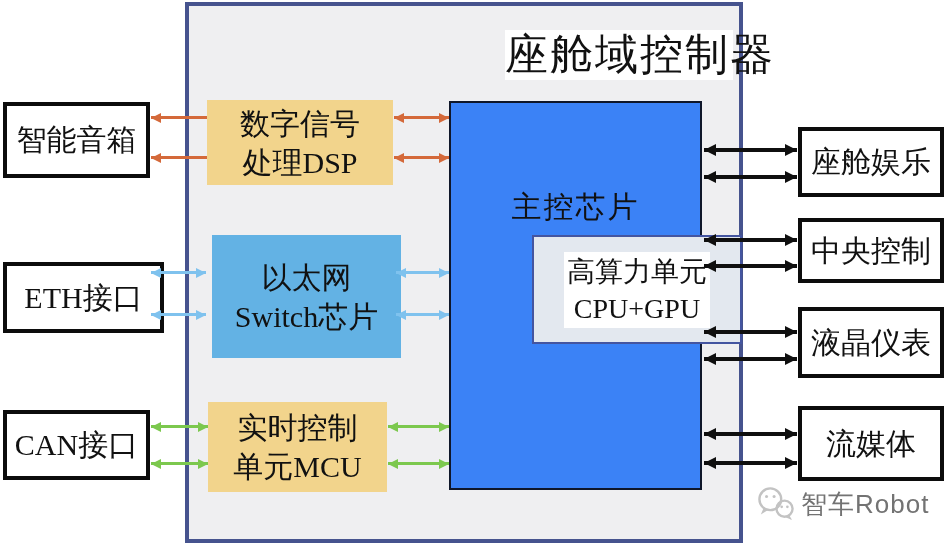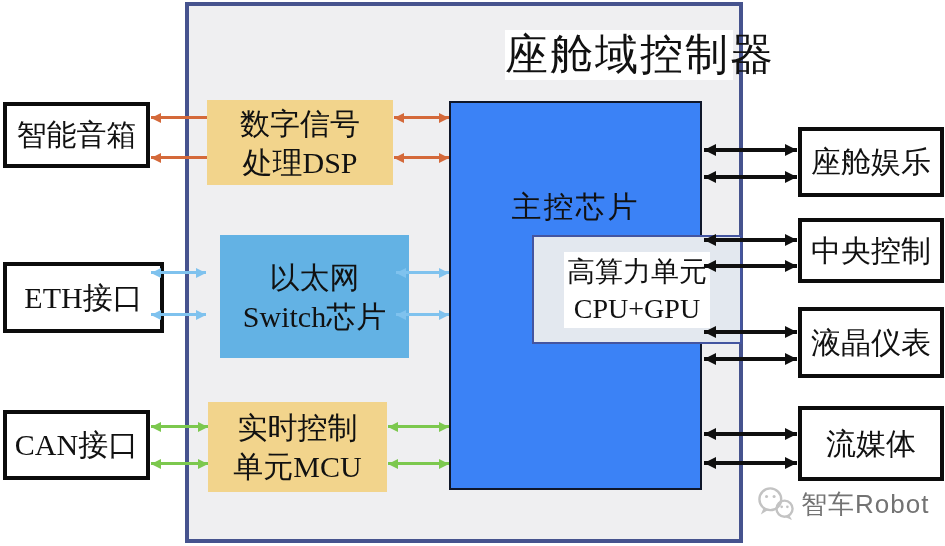--- a/index.html
+++ b/index.html
@@ -21,21 +21,21 @@
   }
   
   .module {
     position:absolute; display:flex; flex-direction:column;
     align-items:center; justify-content:center; text-align:center;
     font-size:30px; line-height:39px; white-space:nowrap;
   }
   .module.tan  { background:#f2d48c; }
   .module.blue { background:#63b2e4; }
   .mod-dsp    { left:207px; top:100px; width:186px; height:85px;  }
-  .mod-switch { left:220px; top:235px; width:189px; height:123px; }
+  .mod-switch { left:212px; top:235px; width:189px; height:123px; }
   .mod-mcu    { left:208px; top:402px; width:179px; height:90px;  }
   
   .soc {
     position:absolute; left:449px; top:101px; width:253px; height:389px;
     background:#3b82f6; border:2px solid #0f172a;
   }
   .soc-label {
     position:absolute; left:0; right:0; top:84px; text-align:center;
     font-size:30px; letter-spacing:2px; white-space:nowrap;
   }
@@ -47,21 +47,21 @@
   .soc-inner-white {
     background:#ffffff; padding:1px 3px; text-align:center;
     font-size:28px; line-height:37px; white-space:nowrap;
   }
   
   .node {
     position:absolute; background:#ffffff; border:4px solid #0c0c0c;
     display:flex; flex-direction:column; align-items:center; justify-content:center;
     text-align:center; font-size:30px; line-height:34px; white-space:nowrap;
   }
-  .node-speaker { left:3px;   top:102px; width:147px; height:66px; }
+  .node-speaker { left:3px;   top:102px; width:147px; height:76px; }
   .node-eth     { left:3px;   top:262px; width:161px; height:71px; }
   .node-can     { left:3px;   top:410px; width:147px; height:70px; }
   .node-ent     { left:798px; top:127px; width:146px; height:70px; }
   .node-central { left:798px; top:218px; width:146px; height:65px; }
   .node-lcd     { left:798px; top:307px; width:146px; height:71px; }
   .node-mirror  { left:798px; top:406px; width:146px; height:75px; }
   
   .arrow { position:absolute; height:3px; background:currentColor; }
   .arrow::before, .arrow::after {
     content:""; position:absolute; top:50%; transform:translateY(-50%);

